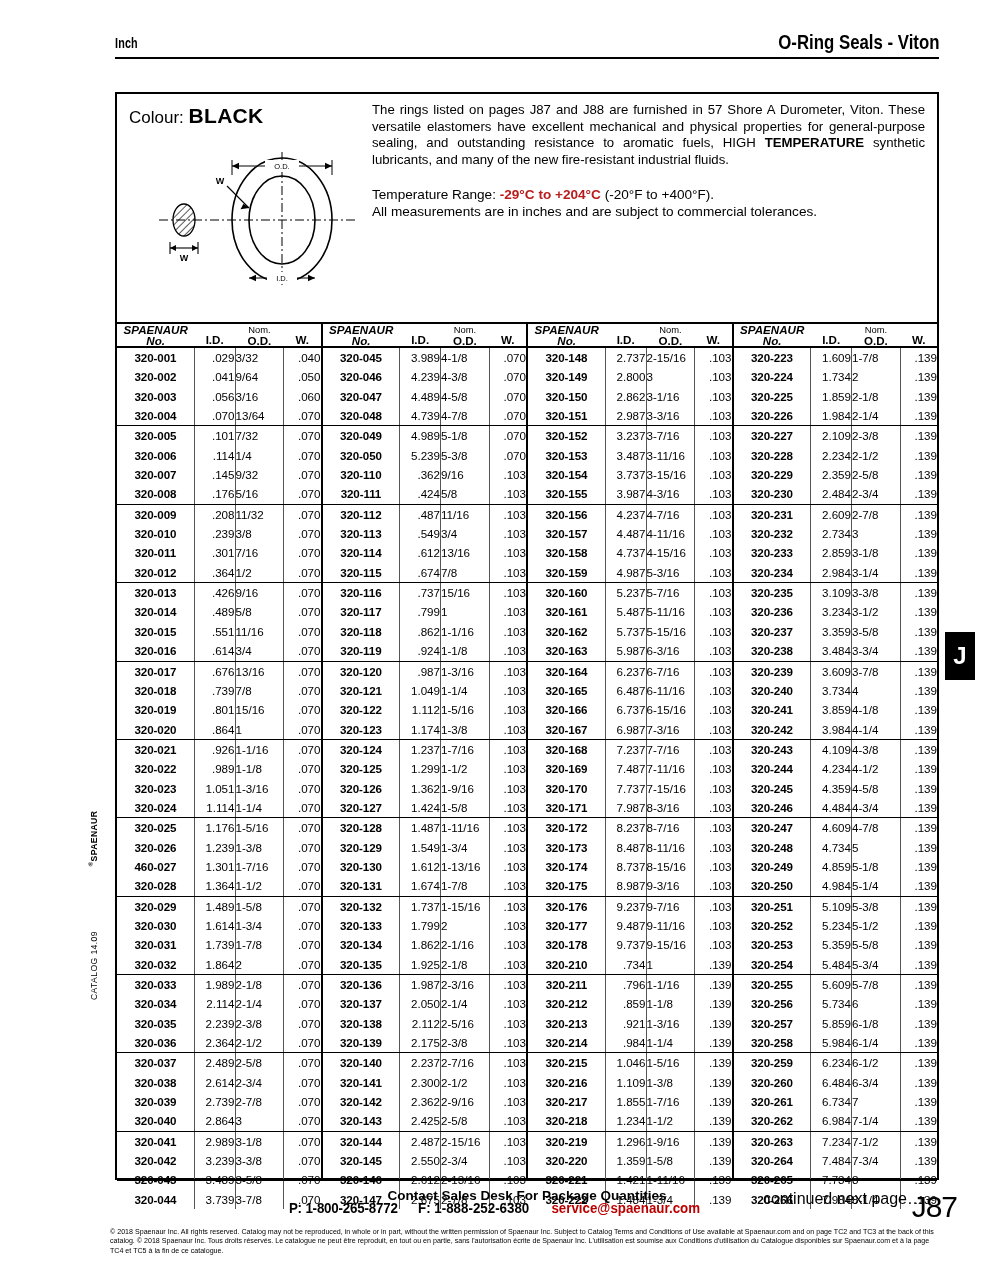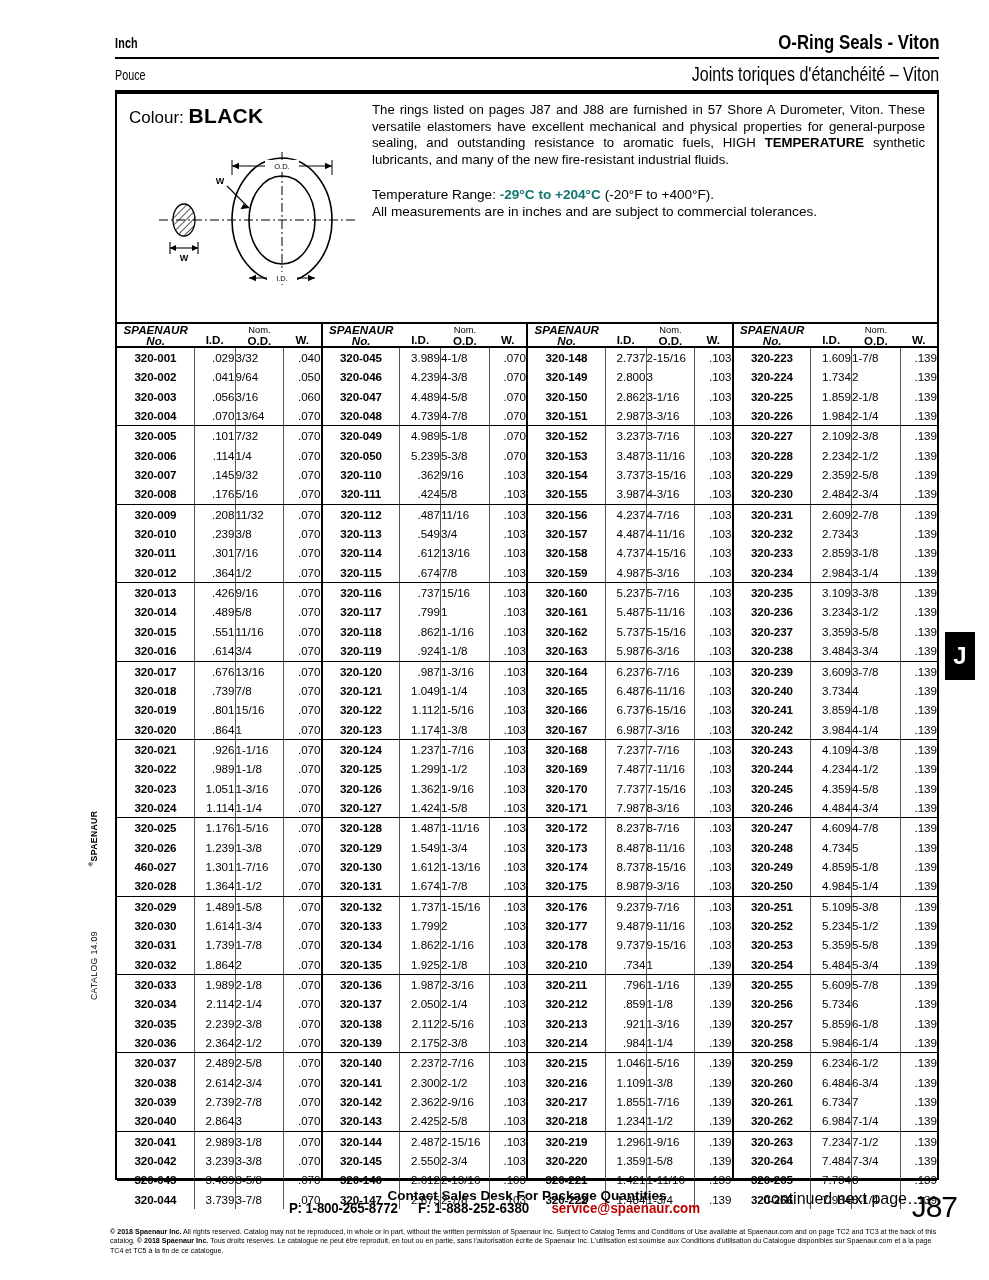--- a/index.html
+++ b/index.html
@@ -33,21 +33,21 @@
   .colour-label { position:absolute; left:12px; top:10px; font-size:17px; font-weight:400; }
   .colour-label b { font-size:21px; font-weight:700; letter-spacing:.3px; }
 
   .diagram { position:absolute; left:40px; top:48px; width:215px; height:145px; }
 
   .desc-block { position:absolute; left:255px; top:8px; right:12px; }
   .desc-title { text-align:center; font-size:20px; font-weight:700; letter-spacing:.2px; margin:0 0 12px 0; }
   .desc-body { font-size:13.2px; line-height:16.5px; text-align:justify; }
   .desc-body b { font-weight:700; }
   .temp-line { margin-top:18px; font-size:13.6px; line-height:17px; }
-  .temp-val { color:#0f766e; font-weight:700; }
+  .temp-val { color:#b91c1c; font-weight:700; }
   .meas-line { font-size:13.6px; line-height:17px; text-align:justify; }
 
   
   .tables-wrap { display:flex; height:855px; }
   .tbl-col { flex:1 1 0; border-right:2.5px solid #000; }
   .tbl-col:last-child { border-right:none; }
   table.otable { width:100%; border-collapse:collapse; table-layout:fixed; }
   table.otable th, table.otable td { padding:0; font-size:11.6px; }
 
   thead th { border-bottom:2.2px solid #000; vertical-align:bottom; padding-bottom:2px; text-align:center; }
@@ -88,33 +88,29 @@
   .side-vert .regmark { font-size:6px; vertical-align:super; }
 
   
   .bot-contact { position:absolute; left:0; right:0; top:1200px; text-align:center; font-size:14.5px; font-weight:700;
                  transform:scaleX(.92); }
   .bot-contact .ph { letter-spacing:-.2px; }
   .bot-contact .fx { margin-left:18px; }
   .bot-contact .em { margin-left:20px; color:#b00; }
   .page-num { position:absolute; right:32px; top:1190px; font-size:30px; font-weight:400; letter-spacing:-1px; }
   .legal { position:absolute; left:110px; top:1228px; width:830px; font-size:7.1px; line-height:9.4px; text-align:left; }
-  .legal b { font-weight:700; }
+  .legal b { font-weight:400; }
 </style>
 </head>
 <body>
 
 <div class="page-header">
   <div class="hdr-row hdr-row-1">
     <div class="hdr-left-inch">Inch</div>
     <div class="hdr-right-en">O-Ring Seals - Viton</div>
-  </div>
-  <div class="hdr-row hdr-row-2">
-    <div class="hdr-left-pouce">Pouce</div>
-    <div class="hdr-right-fr">Joints toriques d'étanchéité – Viton</div>
   </div>
 </div>
 
 <div class="main-box">
 
   <div class="info-area">
 
     <div class="colour-label">
       <span>Colour:</span>
       <b>BLACK</b>

